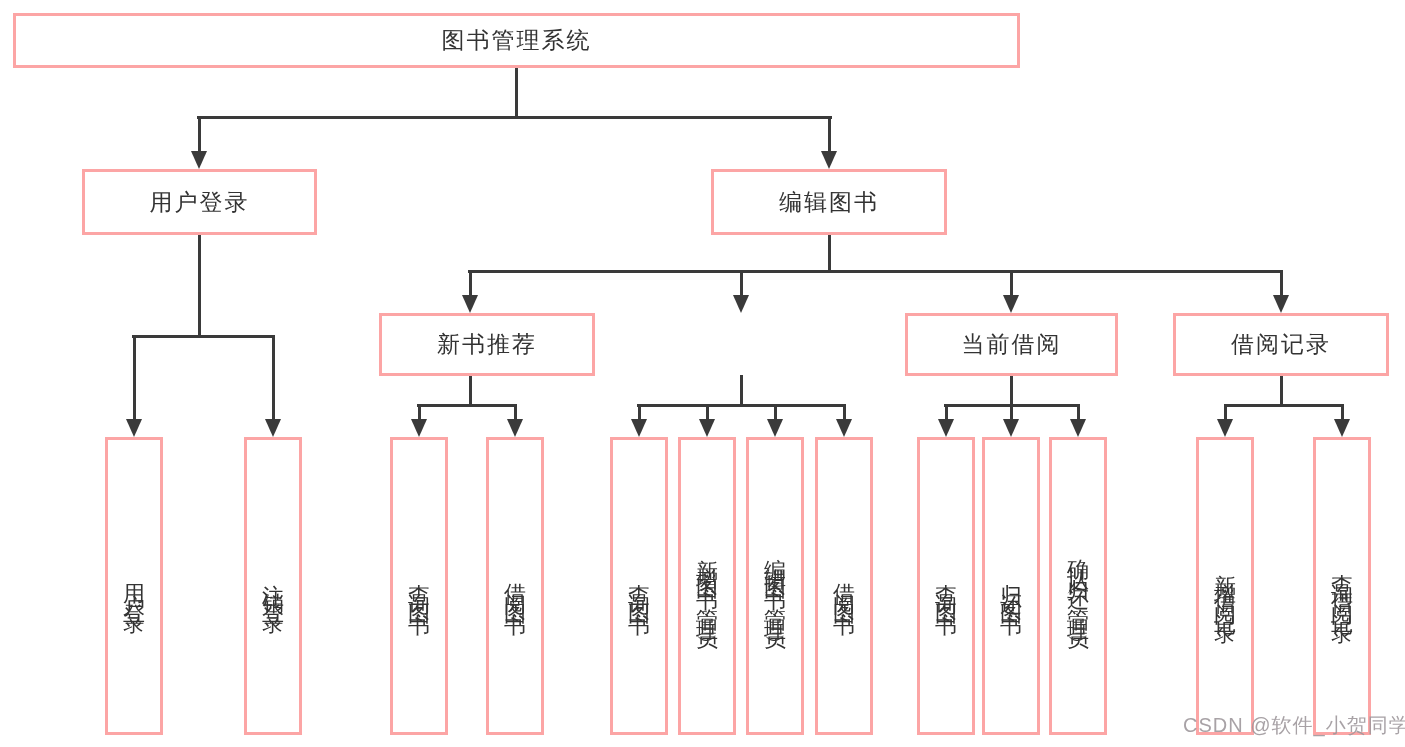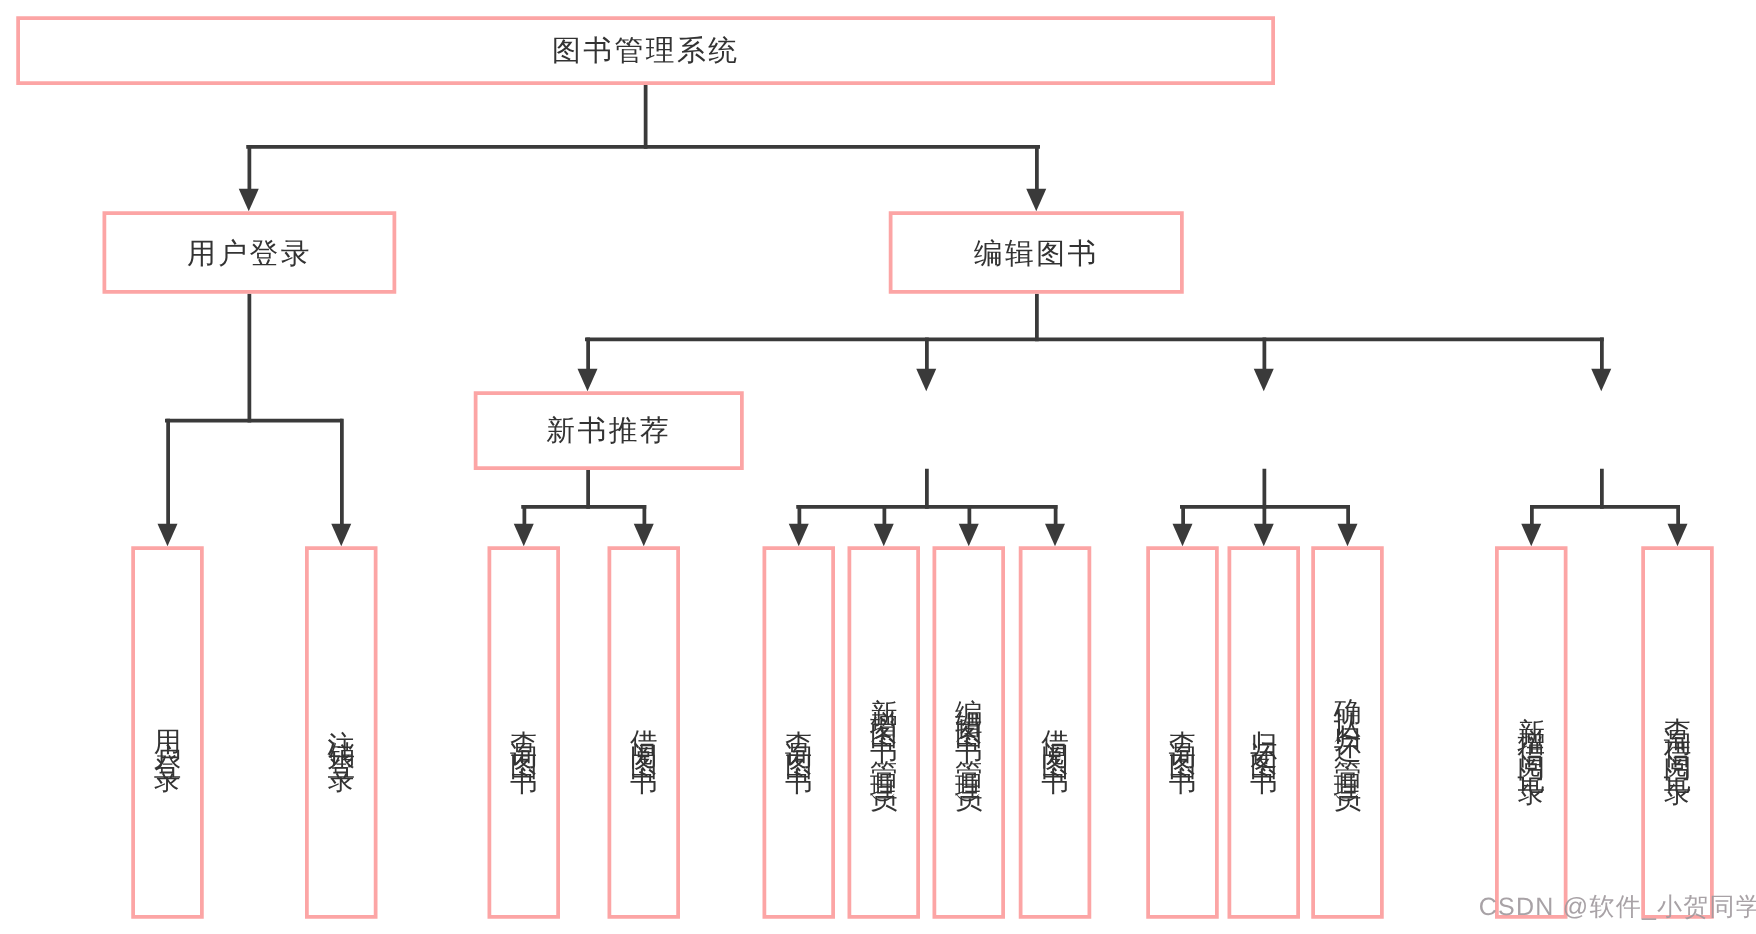--- a/index.html
+++ b/index.html
@@ -123,20 +123,26 @@
   <div class="node h-label" style="left:82px; top:169px; width:235px; height:66px;">
     <span>用户登录</span>
   </div>
   <div class="node h-label" style="left:711px; top:169px; width:236px; height:66px;">
     <span>编辑图书</span>
   </div>
 
   <div class="node h-label" style="left:362px; top:313px; width:216px; height:63px;margin-left:17px;">
     <span>新书推荐</span>
   </div>
+  <div class="node h-label" style="left:905px; top:313px; width:213px; height:63px;">
+    <span>当前借阅</span>
+  </div>
+  <div class="node h-label" style="left:1173px; top:313px; width:216px; height:63px;">
+    <span>借阅记录</span>
+  </div>
 
   <div class="node v-label" style="left:105px; top:437px; width:58px; height:298px;">
     <span>用户登录</span>
   </div>
   <div class="node v-label" style="left:244px; top:437px; width:58px; height:298px;">
     <span>注销登录</span>
   </div>
 
   <div class="node v-label" style="left:390px; top:437px; width:58px; height:298px;">
     <span>查询图书</span>

